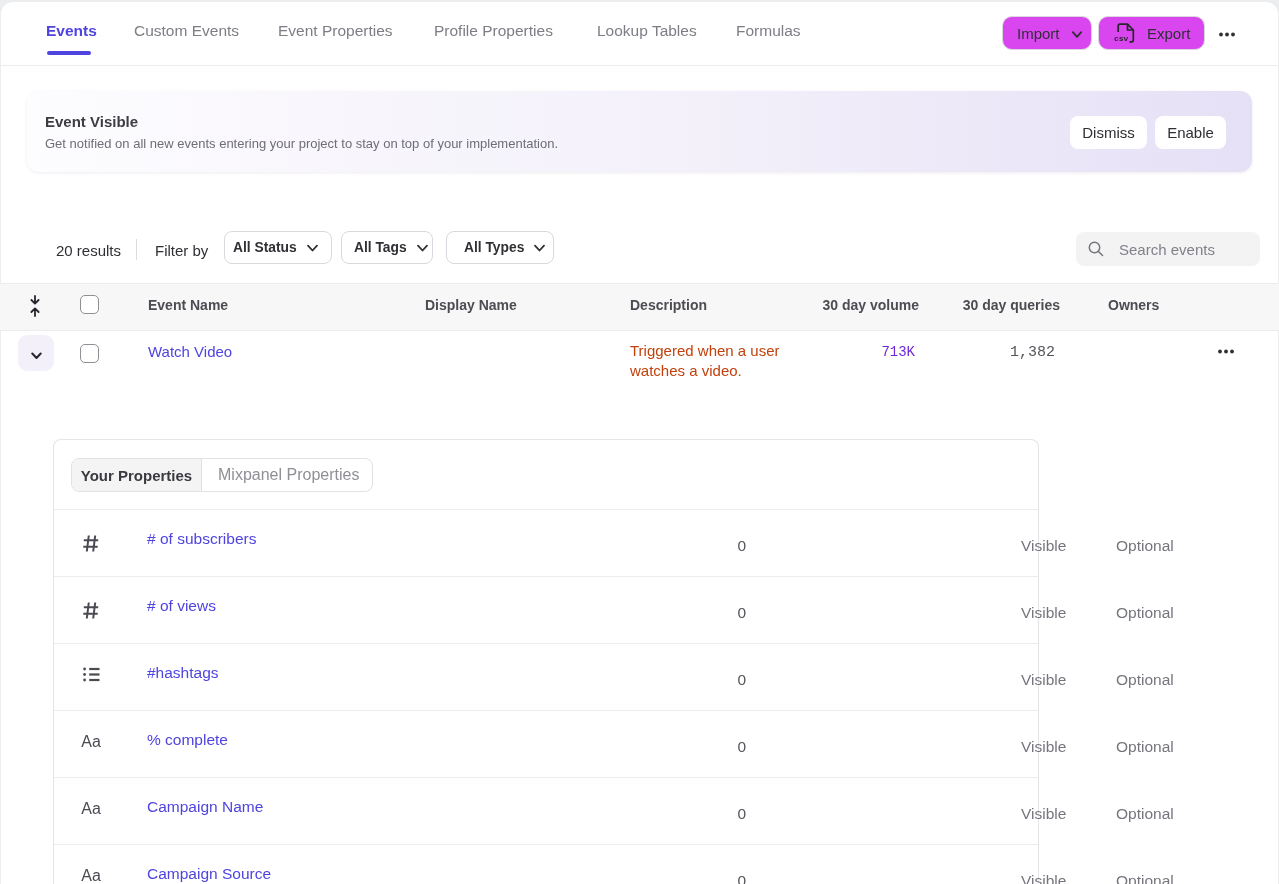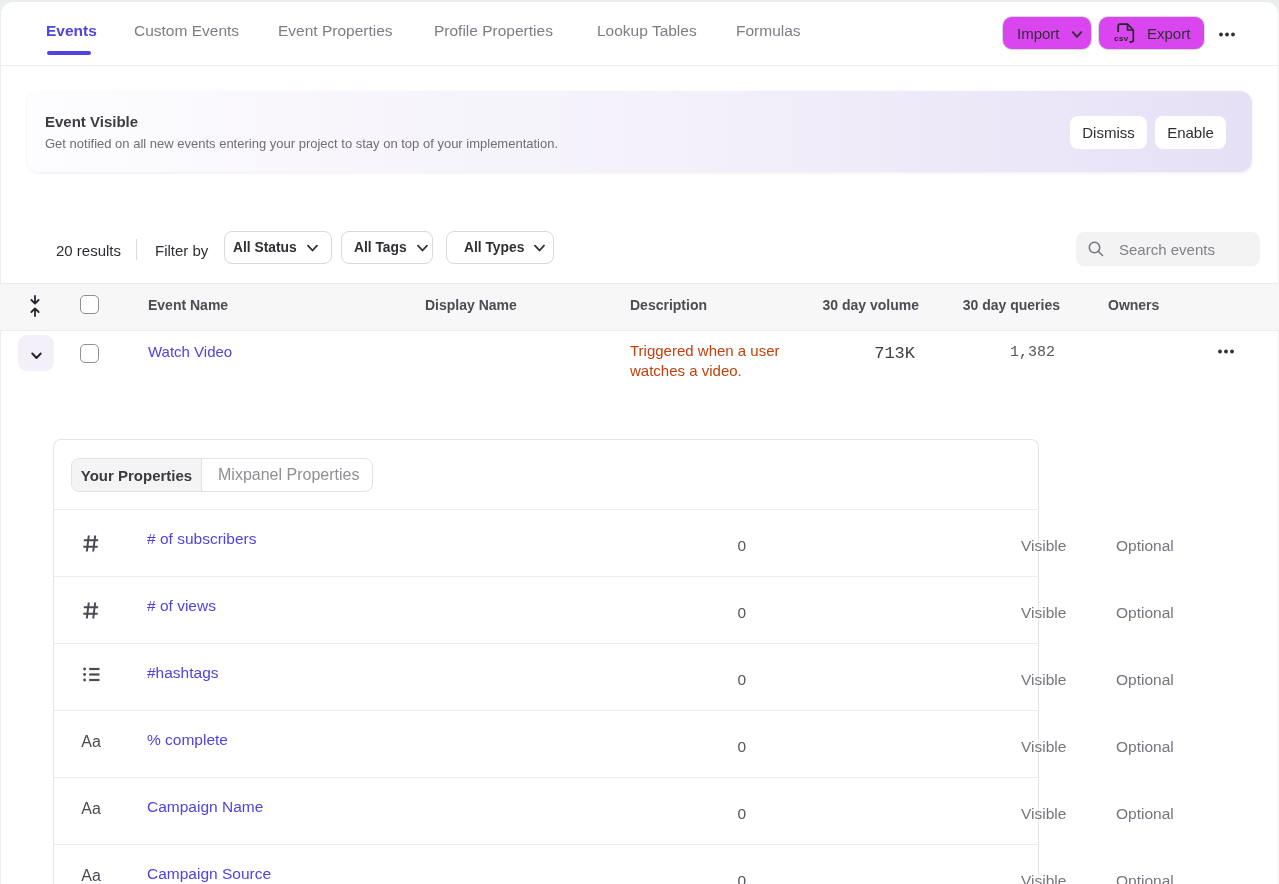--- a/index.html
+++ b/index.html
@@ -131,21 +131,21 @@
 </div>
 
 <div class="expandbtn" style="padding-top:17px; align-items:flex-start;">
   <svg width="11" height="8" viewBox="0 0 11 8" fill="none" stroke="#26262c" stroke-width="2" stroke-linecap="round" stroke-linejoin="round">
       <path d="M1.3 1.5 L5.5 6 L9.7 1.5"></path>
     </svg>
 </div>
 <div class="checkbox" style="left:80px; top:344px;"></div>
 <div class="abs" style="left:148px; top:343px; font-size:15px;"><span class="link">Watch Video</span></div>
 <div class="abs" style="left:630px; top:341px; font-size:15px; color:#c2410c; line-height:20px;">Triggered when a user<br>watches a video.</div>
-<div class="abs mono" style="right:364px; top:344px; font-size:17px; color:#404040;margin-left:8px;">713K</div>
+<div class="abs mono" style="right:364px; top:344px; font-size:14px; color:#6d28d9;margin-left:8px;">713K</div>
 <div class="abs mono" style="right:224px; top:344px; font-size:15px; color:#55555c;">1,382</div>
 <svg class="abs" style="left:1218px; top:349px;" width="16" height="5" viewBox="0 0 16 5">
     <circle cx="2" cy="2.5" r="1.9" fill="#2f2f34"></circle>
     <circle cx="8" cy="2.5" r="1.9" fill="#2f2f34"></circle>
     <circle cx="14" cy="2.5" r="1.9" fill="#2f2f34"></circle>
   </svg>
 
 <div class="panel">
   <div class="seg">
     <div class="s1">Your Properties</div>

